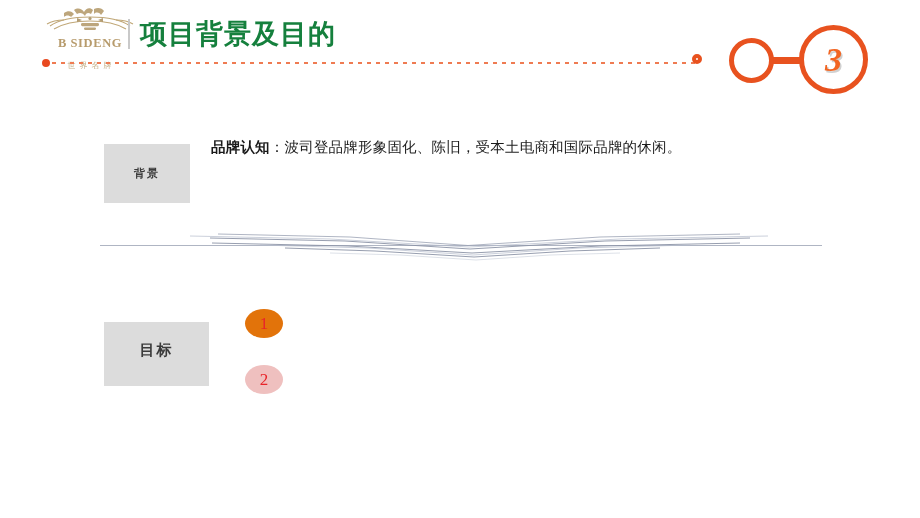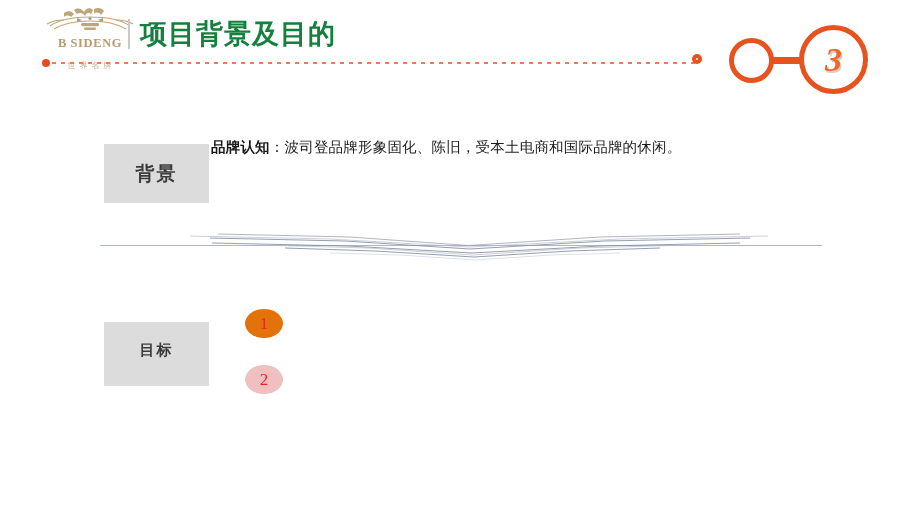--- a/index.html
+++ b/index.html
@@ -137,23 +137,23 @@
   .label-box {
     position: absolute;
     background: #dcdcdc;
     color: #3b3b3b;
     font-weight: bold;
     text-align: center;
     letter-spacing: 2px;
   }
   #bg-label {
     left: 104px; top: 144px;
-    width: 105px; height: 59px;
+    width: 86px; height: 59px;
     line-height: 59px;
-    font-size: 19px;
+    font-size: 11px;
   }
   #goal-label {
     left: 104px; top: 322px;
     width: 105px; height: 64px;
     line-height: 56px;
     font-size: 15px;
     font-family: Liberation Serif, serif;
   }
 
   #bg-lines {

